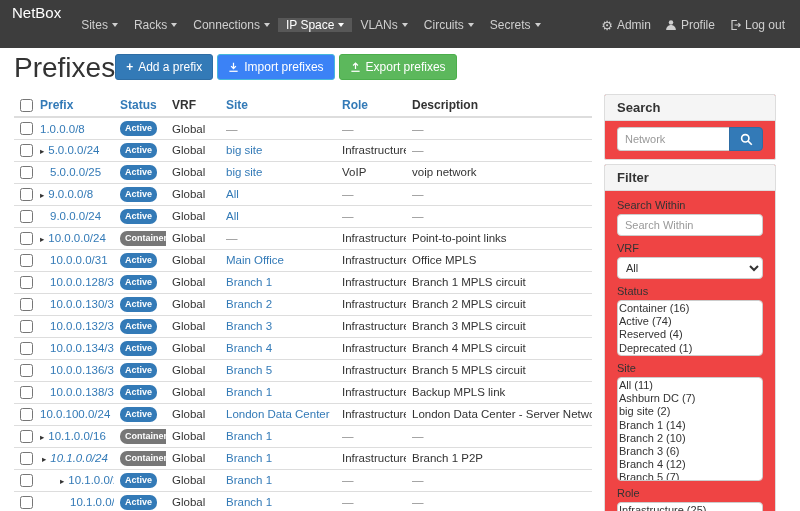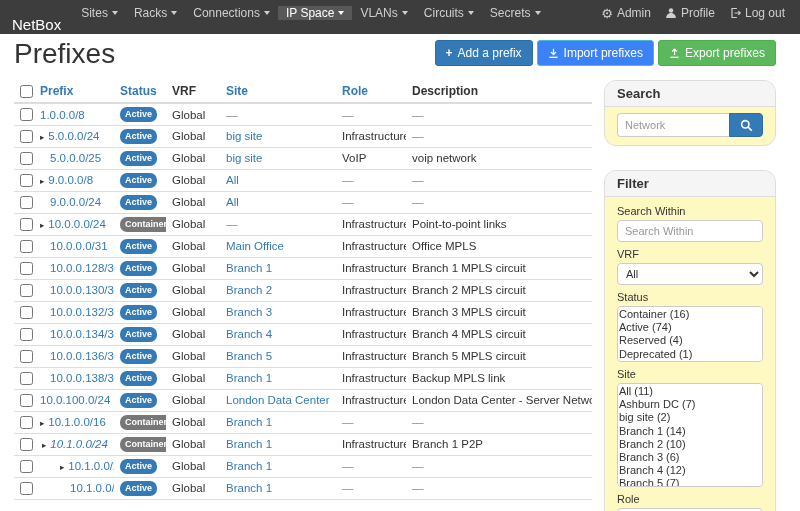--- a/index.html
+++ b/index.html
@@ -5,33 +5,33 @@
   * { box-sizing: border-box; margin: 0; padding: 0; }
   html, body {
     width: 800px; height: 511px; overflow: hidden;
     background: #fff; color: #333;
     font-family: "Liberation Sans", "DejaVu Sans", sans-serif;
     font-size: 13px;
   }
   a { color: #337ab7; text-decoration: none; }
 
   
-  .navbar { height: 34px; background: #3d3d3d; display: flex; align-items: flex-start; padding: 6px 8px; }
+  .navbar { height: 48px; background: #3d3d3d; display: flex; align-items: flex-end; padding: 16px 8px; }
   .brand { color: #fff; font-size: 15px; line-height: 38px; padding: 0 12px 0 4px; cursor: pointer; }
   .nav-menu { display: flex; list-style: none; align-items: stretch; }
   .nav-item { display: flex; align-items: center; gap: 4px; padding: 0 8px; color: #cfcfcf; font-size: 12px; cursor: pointer; white-space: nowrap; }
   .nav-item.active { background: #585858; color: #fff; }
   .caret { width: 0; height: 0; border-left: 3.5px solid transparent; border-right: 3.5px solid transparent; border-top: 4px solid currentColor; display: inline-block; }
   .nav-right { margin-left: auto; display: flex; align-items: stretch; }
   .nav-right .nav-item { padding: 0 7px; }
   .nav-ico { display: inline-flex; align-items: center; line-height: 1; font-family: "DejaVu Sans", sans-serif; font-size: 13px; }
 
   
   .container { padding: 0 24px 0 14px; }
-  .page-header { display: flex; justify-content: space-between; align-items: flex-start; }
+  .page-header { display: flex; justify-content: flex-start; align-items: flex-start; }
   h1 { font-size: 28px; font-weight: 400; color: #333; margin: 4px 0 10px; }
   .action-buttons { display: flex; gap: 4px; margin-top: 6px; }
   .btn { display: inline-flex; align-items: center; gap: 5px; color: #fff; font-size: 12px; padding: 5px 10px; border-radius: 3px; border: 1px solid transparent; cursor: pointer; white-space: nowrap; font-family: inherit; }
   .btn-primary { background: #337ab7; border-color: #2e6da4; }
   .btn-info    { background: #3b82f6; border-color: #46b8da; }
   .btn-success { background: #5cb85c; border-color: #4cae4c; }
   .btn-ico { display: inline-flex; align-items: center; line-height: 1; font-weight: bold; }
 
   .content-row { display: flex; gap: 12px; align-items: flex-start; }
   .main-col { flex: 1; min-width: 0; }
@@ -40,21 +40,21 @@
   
   table { width: 100%; border-collapse: collapse; table-layout: fixed; }
   thead th { text-align: left; font-size: 12px; font-weight: bold; padding: 4px 6px; border-bottom: 2px solid #ddd; white-space: nowrap; }
   td { font-size: 11.5px; padding: 3px 6px; border-bottom: 1px solid #ddd; vertical-align: middle; white-space: nowrap; overflow: hidden; height: 22px; }
   .col-check input { margin: 0; vertical-align: middle; }
   .label-badge { display: inline-block; padding: 2px 5px; border-radius: 7px; color: #fff; font-size: 9px; font-weight: bold; line-height: 1.15; white-space: nowrap; }
   .dash { color: #8a8a8a; }
   .arrow { font-size: 8.5px; color: #333; margin-right: 4px; font-family: "DejaVu Sans", sans-serif; }
 
   
-  .panel { border: 1px solid #ddd; border-radius: 12px; background: #fef9c3; margin-bottom: 24px; overflow: hidden; }
+  .panel { border: 1px solid #ddd; border-radius: 2px; background: #ef4444; margin-bottom: 4px; overflow: hidden; }
   .panel-heading { background: #f5f5f5; border-bottom: 1px solid #ddd; padding: 5px 12px; font-size: 13px; font-weight: 600; color: #333; }
   .panel-body { padding: 6px 12px 8px; }
   .form-group { margin-bottom: 6px; }
   .form-label { display: block; font-size: 11px; color: #333; margin: 2px 0 3px; }
   .form-control { width: 100%; border: 1px solid #ccc; border-radius: 4px; padding: 3px 7px; font-size: 11px; color: #333; height: 22px; background: #fff; font-family: inherit; }
   .form-control::placeholder { color: #999; }
   select.form-control { padding: 1px 4px; }
   select.listbox { width: 100%; border: 1px solid #ccc; border-radius: 4px; font-size: 11px; color: #333; padding: 1px; font-family: inherit; }
   .status-listbox { height: 56px; }
   .site-listbox { height: 104px; }

